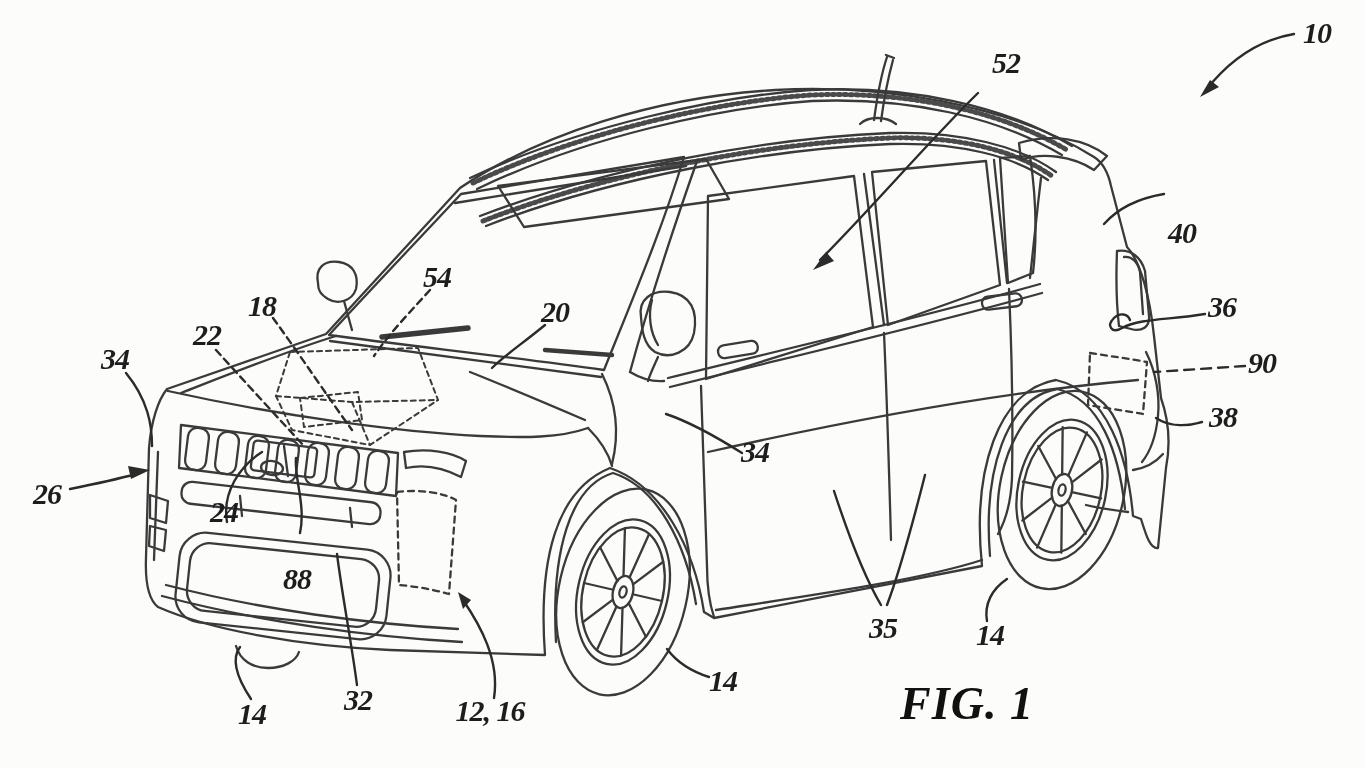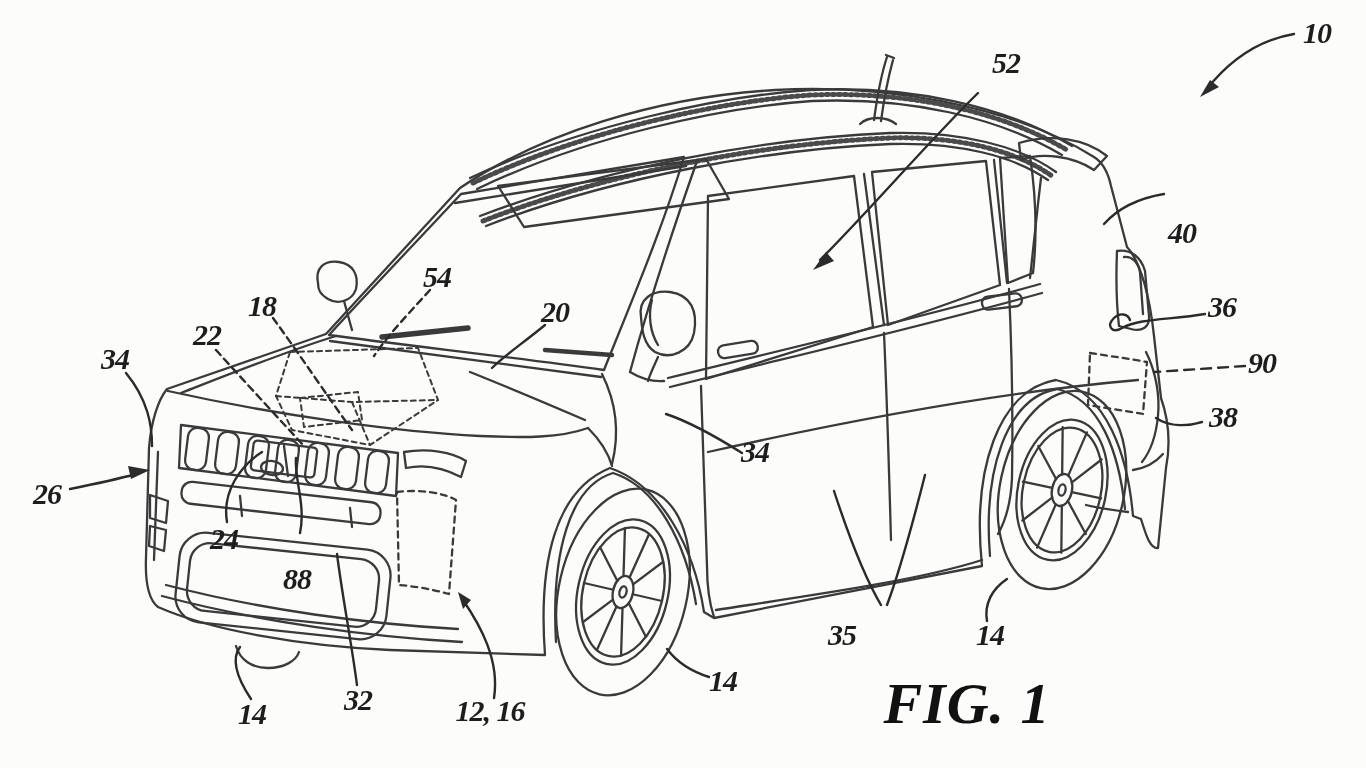--- a/index.html
+++ b/index.html
@@ -4,21 +4,21 @@
 <style>
   html,body{margin:0;padding:0;background:#fcfcfb;}
   .stage{position:relative;width:1366px;height:768px;overflow:hidden;background:#fcfcfb;
          font-family:"Liberation Serif","DejaVu Serif",serif;}
   .stage svg{position:absolute;left:0;top:0;}
   .labels-layer{position:absolute;left:0;top:0;width:1366px;height:768px;pointer-events:none;}
   .ref-label{position:absolute;transform:translate(-50%,-50%);
              font-style:italic;font-weight:700;font-size:30px;letter-spacing:-1px;
              color:#1d1d1d;white-space:nowrap;}
   .fig-caption{position:absolute;transform:translate(-50%,-50%);
-               font-style:italic;font-weight:700;font-size:58px;letter-spacing:1px;color:#111;
+               font-style:italic;font-weight:700;font-size:46px;letter-spacing:1px;color:#111;
                white-space:nowrap;}
 </style>
 </head>
 <body>
 
 <div class="stage">
 
 <svg width="1366" height="768" viewBox="0 0 1366 768">
   <g stroke="#3a3a3a" stroke-width="2.3" fill="none" stroke-linecap="round" stroke-linejoin="round">
 
@@ -220,26 +220,26 @@
       <span class="ref-label" style="left: 1182px; top: 185px; margin-top: 48px;">40</span>
       <span class="ref-label" style="left: 1222px; top: 307px;">36</span>
       <span class="ref-label" style="left: 1262px; top: 363px;">90</span>
       <span class="ref-label" style="left: 1223px; top: 417px;">38</span>
       <span class="ref-label" style="left: 437px; top: 277px; font-style: italic;">54</span>
       <span class="ref-label" style="left: 555px; top: 312px;">20</span>
       <span class="ref-label" style="left: 262px; top: 306px;">18</span>
       <span class="ref-label" style="left: 207px; top: 335px;">22</span>
       <span class="ref-label" style="left: 115px; top: 359px;">34</span>
       <span class="ref-label" style="left: 47px; top: 494px;">26</span>
-      <span class="ref-label" style="left: 224px; top: 539px;">24</span>
+      <span class="ref-label" style="left: 224px; top: 512px;">24</span>
       <span class="ref-label" style="left: 297px; top: 543px; margin-top: 36px;">88</span>
       <span class="ref-label" style="left: 755px; top: 452px;">34</span>
       <span class="ref-label" style="left: 358px; top: 700px;">32</span>
       <span class="ref-label" style="left: 252px; top: 714px;">14</span>
       <span class="ref-label" style="left: 490px; top: 711px;">12, 16</span>
       <span class="ref-label" style="left: 723px; top: 681px;">14</span>
-      <span class="ref-label" style="left: 842px; top: 628px; margin-top: 7px;">35</span>
+      <span class="ref-label" style="left: 883px; top: 628px;">35</span>
       <span class="ref-label" style="left: 990px; top: 635px;">14</span>
     </div>
 
 <div class="fig-caption" style="left: 967px; top: 703px;">FIG. 1</div>
 
 </div>
 
 </body></html>

